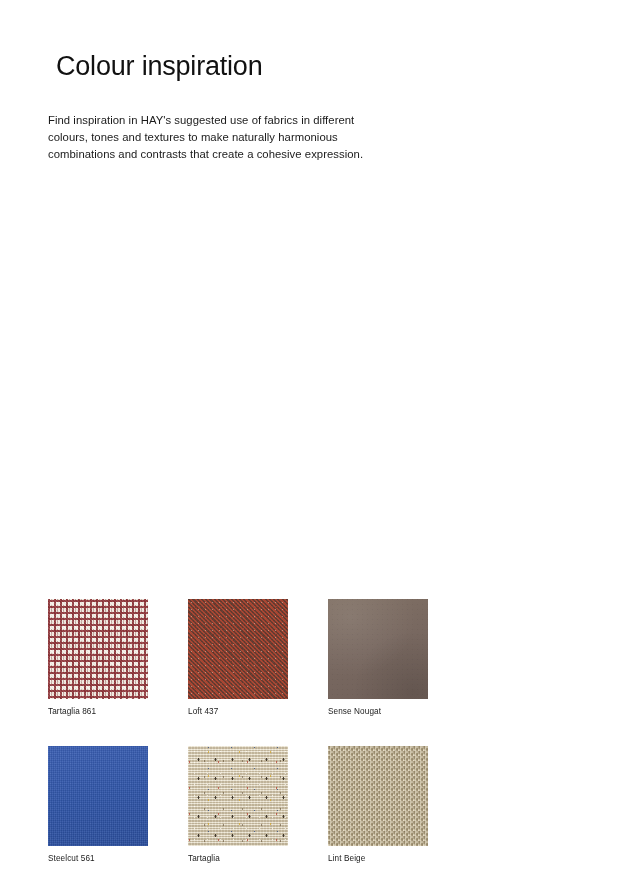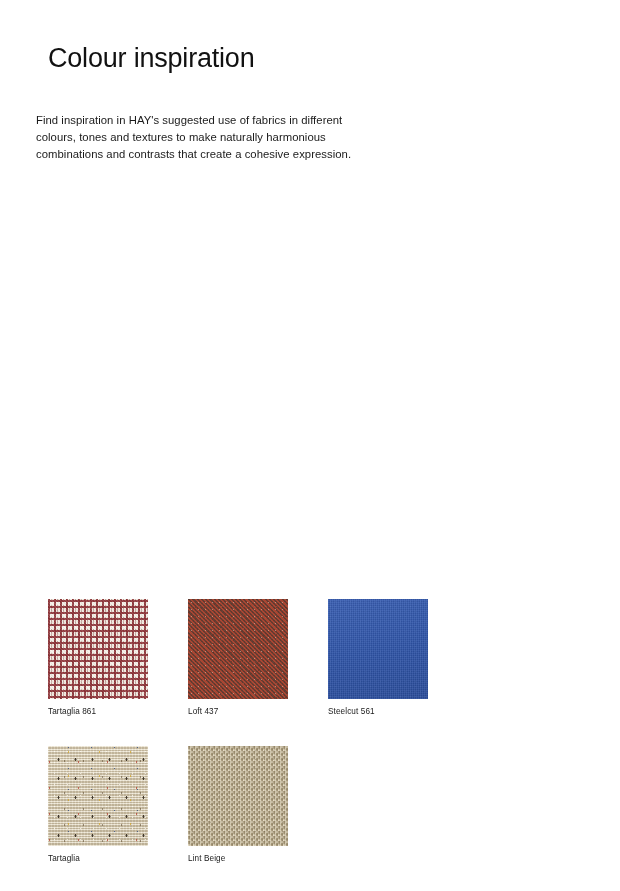--- a/index.html
+++ b/index.html
@@ -24,27 +24,27 @@
 
   
   .page-title {
     position: absolute;
     left: 48px;
     top: 42px;
     font-size: 27px;
     font-weight: 400;
     letter-spacing: -0.2px;
     color: #111111;
-    margin: 0;
+    margin: 8px;
     line-height: 1.2;
   }
 
   .intro-paragraph {
     position: absolute;
-    left: 36px;
+    left: 48px;
     top: 112px;
     width: 330px;
     margin: 0;
     font-size: 11.3px;
     line-height: 17.2px;
     color: #1a1a1a;
     letter-spacing: 0.05px;
   }
 
   
@@ -251,20 +251,24 @@
     <div class="swatch-cell">
       <span class="swatch-chip tex-tartaglia"></span>
       <span class="swatch-label">Tartaglia 861</span>
     </div>
 
     <div class="swatch-cell">
       <span class="swatch-chip tex-loft"></span>
       <span class="swatch-label">Loft 437</span>
     </div>
 
+    <div class="swatch-cell">
+      <span class="swatch-chip tex-sense"></span>
+      <span class="swatch-label">Sense Nougat</span>
+    </div>
 
     <div class="swatch-cell">
       <span class="swatch-chip tex-steelcut"></span>
       <span class="swatch-label">Steelcut 561</span>
     </div>
 
     <div class="swatch-cell">
       <span class="swatch-chip tex-bolgheri"></span>
       <span class="swatch-label">Tartaglia</span>
     </div>

